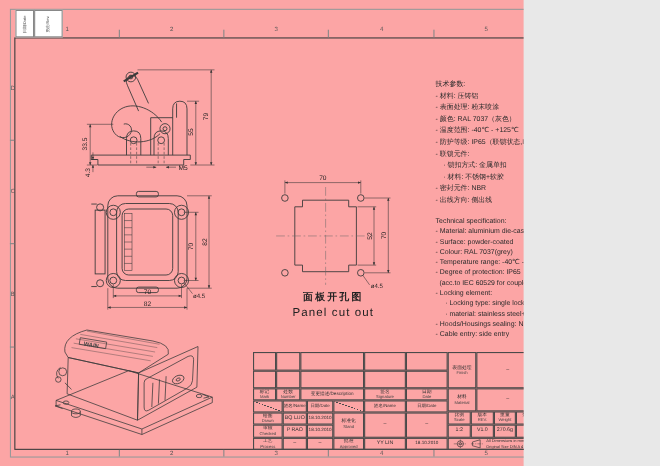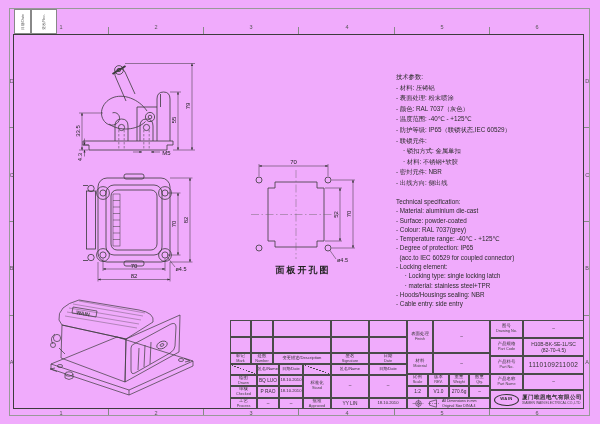--- a/index.html
+++ b/index.html
@@ -1,16 +1,16 @@
 <!DOCTYPE html>
 <html><head>
 <meta charset="utf-8">
 <style>
   html,body{margin:0;padding:0;background:#e8e8e8}
-  .sheet{position:relative;width:600px;height:424px;background:#f0abfc;
+  .sheet{position:relative;width:476px;height:424px;background:#fca5a5;
     font-family:"Liberation Sans","DejaVu Sans",sans-serif;color:#333;overflow:hidden}
   .b1{position:absolute;border:1px solid #999;box-sizing:border-box}
   .b2{position:absolute;border:1.4px solid #3c3c3c;box-sizing:border-box}
   .zn{position:absolute;font-size:5.5px;color:#555;transform:translateX(-50%)}
   .zl{position:absolute;font-size:5.5px;color:#555;transform:translateY(-55%)}
   .tick{position:absolute;background:#888}
   .rev{position:absolute;border:0.6px solid #888;box-sizing:border-box;display:flex;align-items:center;justify-content:center;overflow:hidden;background:#fff}
   .rev span{transform:rotate(-90deg);font-size:3.6px;white-space:nowrap;color:#555}
   .spec{position:absolute;color:#2b2b2b;font-size:6.3px}
   .spec div{white-space:pre}
@@ -214,20 +214,21 @@
       <path d="M87,124.5 L93,133"></path>
     </g>
     <g fill="#222" font-size="6" text-anchor="middle" stroke="none">
       <text x="50.5" y="37.5">70</text>
       <text x="95" y="88.5" transform="rotate(-90 95 88.5)">52</text>
       <text x="107.8" y="88" transform="rotate(-90 107.8 88)">70</text>
       <text x="94" y="136" font-size="5.5" text-anchor="start">ø4.5</text>
     </g>
   </svg>
   <div class="cap-cn" style="left:258px;top:264px;width:90px">面板开孔图</div>
+  <div class="cap-en" style="left:252px;top:278px;width:102px">Panel cut out</div>
 
   <svg style="position:absolute;left:35px;top:288px" width="175" height="118" viewBox="0 0 175 118">
     <g stroke="#3a3a3a" fill="none" stroke-width="0.7" stroke-linejoin="round">
       <path d="M16,76 L94,102 L158,73 L82,49 Z M16,76 V81 L94,107 L158,78 V73 M94,102 V107"></path>
       <ellipse cx="25" cy="78" rx="2.6" ry="1.5"></ellipse>
       <ellipse cx="146" cy="72" rx="2.6" ry="1.5"></ellipse>
       <path d="M20,80 l-5,1 l7,2.5 M150,74 l5,-1.2 l-6,-2.4"></path>
       <path d="M27,37 L91,51 L90,94 L26,70 Z"></path>
       <path d="M91,51 L145,27 L144,64 L90,94 Z"></path>
       <path d="M99,56 L136,36 Q141,34 141,39 L140,58 Q140,62 135,65 L100,85 Q96,87 96,82 L96,60 Q96,57 99,56 Z"></path>

